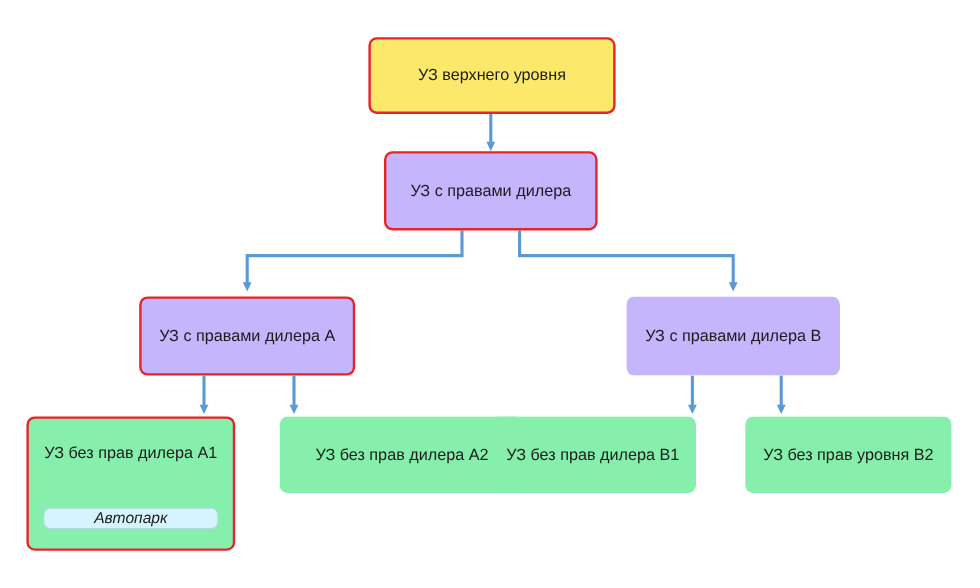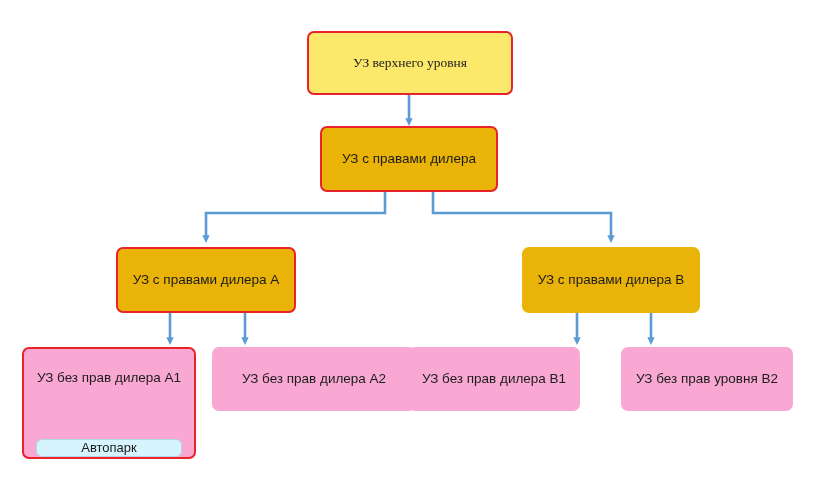--- a/index.html
+++ b/index.html
@@ -20,22 +20,22 @@
     align-items:center;
     justify-content:center;
     text-align:center;
     color:#1c1c1c;
     font-size:13.5px;
     line-height:1.25;
     border-radius:7px;
     padding:4px 8px;
   }
   .node.yellow{background:#fce96b;}
-  .node.green {background:#eab308;}
-  .node.blue  {background:#f9a8d4;gap:16px;}
+  .node.green {background:#c4b5fd;}
+  .node.blue  {background:#86efac;}
   .node.redborder{border:2px solid #e8232a;}
   .node.noborder{border:2px solid transparent;}
 
   .node.withchild{
     flex-direction:column;
     justify-content:flex-start;
     padding:0;
   }
   .node-title{
     width:100%;
@@ -71,46 +71,46 @@
       <path d="M409,95 L409,122"></path>
       <path d="M385,192 L385,213 L206,213 L206,239"></path>
       <path d="M433,192 L433,213 L611,213 L611,239"></path>
       <path d="M170,313 L170,341"></path>
       <path d="M245,313 L245,341"></path>
       <path d="M577,313 L577,341"></path>
       <path d="M651,313 L651,341"></path>
     </g>
   </svg>
 
-  <div class="node yellow redborder" style="left:307px;top:31px;width:206px;height:64px;font-family:Liberation Serif, serif;">
+  <div class="node yellow redborder" style="left:307px;top:31px;width:206px;height:64px;">
     <span>УЗ верхнего уровня</span>
   </div>
 
   <div class="node green redborder" style="left:320px;top:126px;width:178px;height:66px;">
     <span>УЗ с правами дилера</span>
   </div>
 
   <div class="node green redborder" style="left:116px;top:247px;width:180px;height:66px;">
     <span>УЗ с правами дилера A</span>
   </div>
 
   <div class="node green noborder" style="left:522px;top:247px;width:178px;height:66px;">
     <span>УЗ с правами дилера B</span>
   </div>
 
   <div class="node blue redborder withchild" style="left:22px;top:347px;width:174px;height:112px;">
     <div class="node-title" style="height:58px;">
       <span>УЗ без прав дилера A1</span>
     </div>
-    <div class="subbox" style="width:146px;height:48px;margin:16px auto;">
+    <div class="subbox" style="width:146px;height:48px;margin:16px auto;font-style:italic;">
       <span>Автопарк</span>
     </div>
   </div>
 
-  <div class="node blue noborder" style="left:212px;top:347px;width:204px;height:64px;">
+  <div class="node blue noborder" style="left:233px;top:347px;width:204px;height:64px;">
     <span>УЗ без прав дилера A2</span>
   </div>
 
   <div class="node blue noborder" style="left:408px;top:347px;width:172px;height:64px;">
     <span>УЗ без прав дилера B1</span>
   </div>
 
   <div class="node blue noborder" style="left:621px;top:347px;width:172px;height:64px;">
     <span>УЗ без прав уровня B2</span>
   </div>

